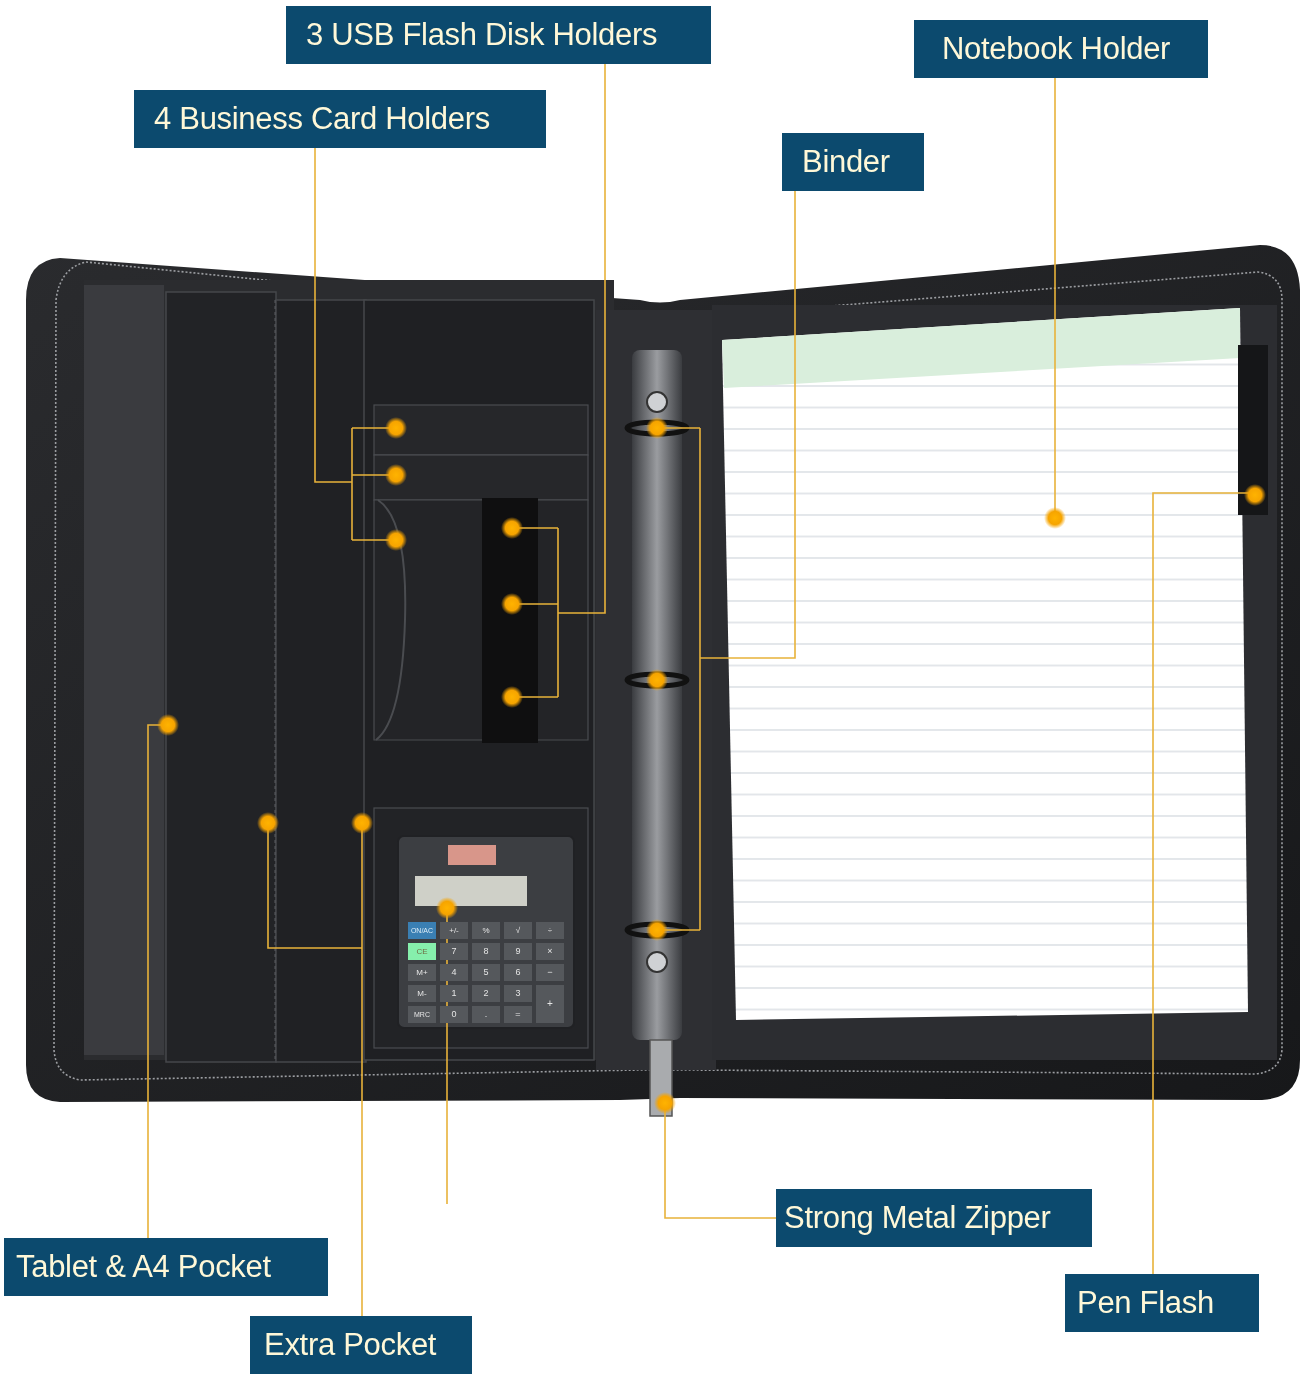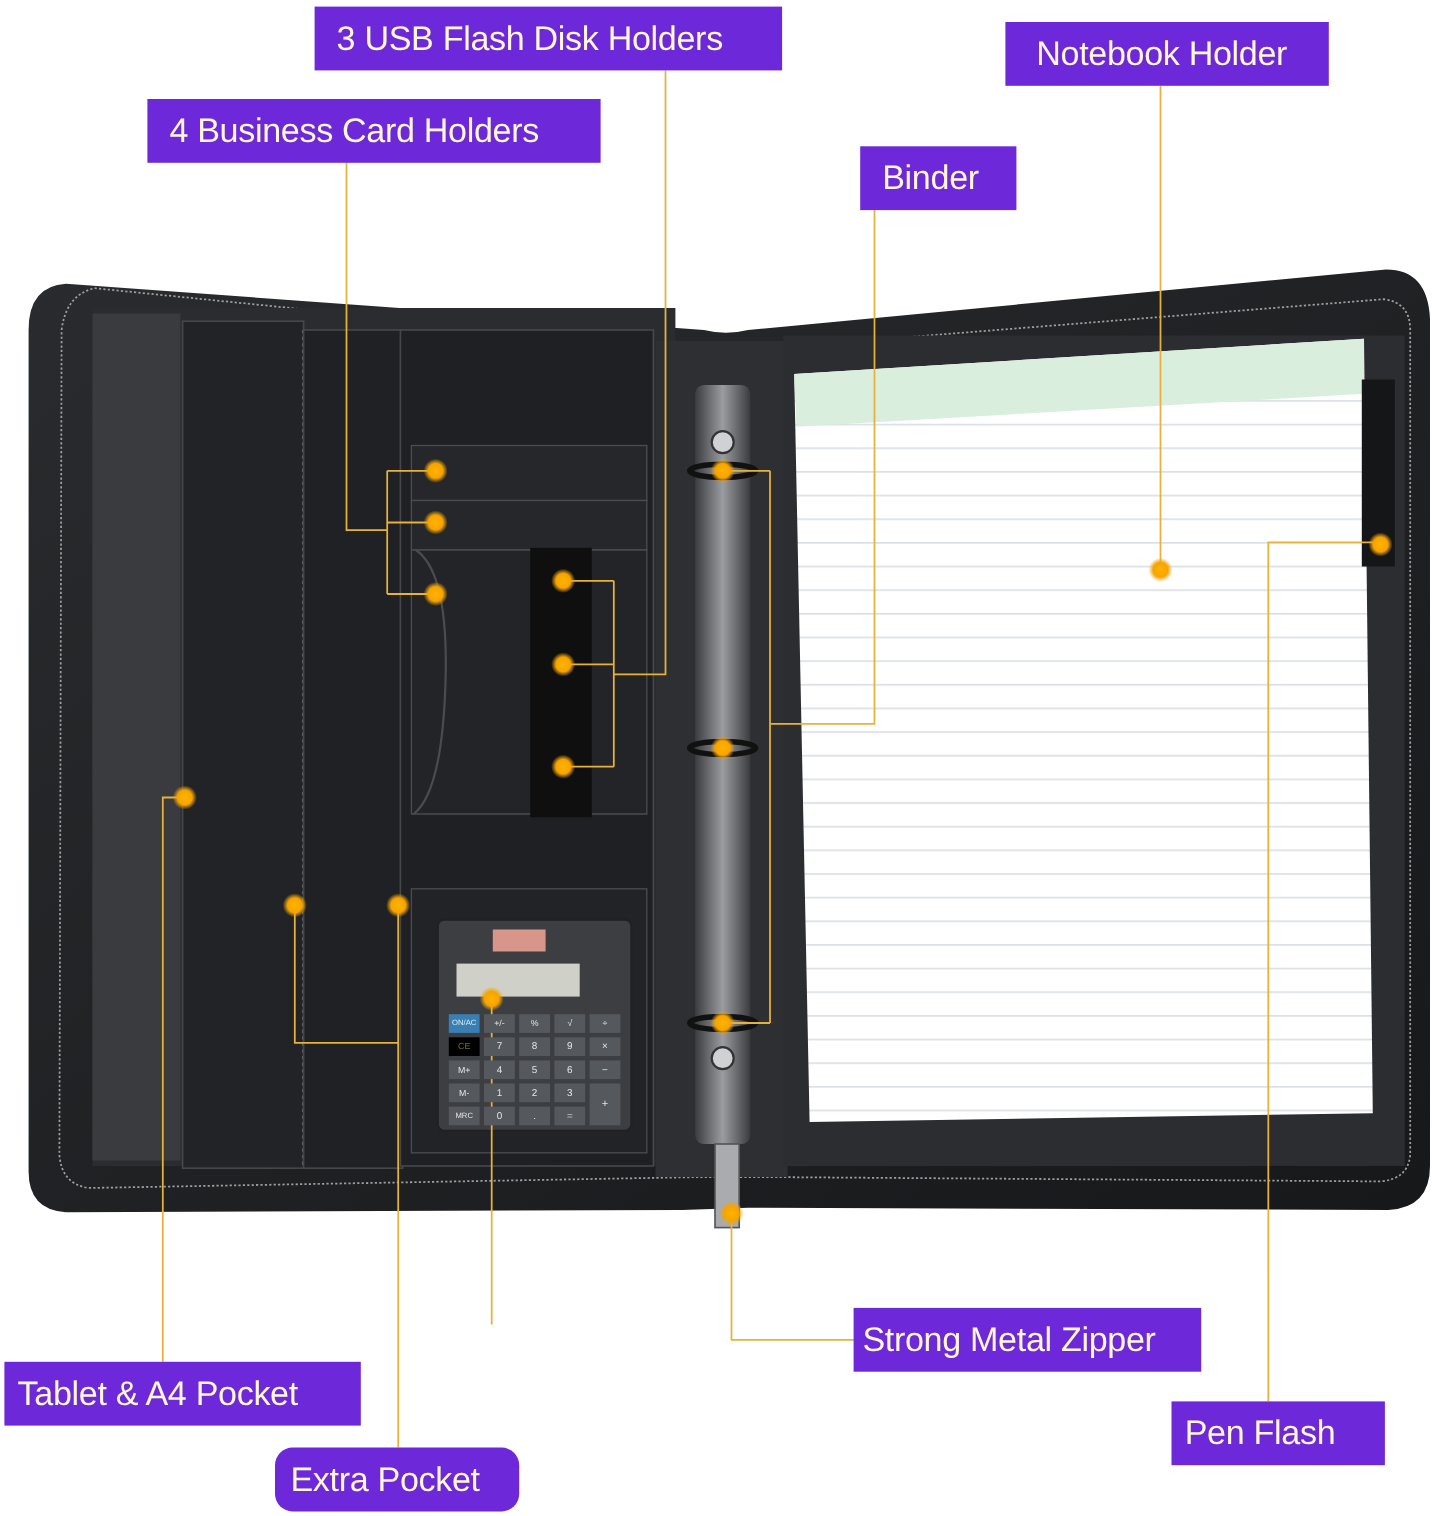--- a/index.html
+++ b/index.html
@@ -1,19 +1,19 @@
 <!DOCTYPE html>
 <html><head>
 <meta charset="utf-8">
 <style>
   html,body{margin:0;padding:0;background:#ffffff;}
   body{width:1308px;height:1378px;position:relative;overflow:hidden;font-family:"Liberation Sans",sans-serif;}
   .stage{position:absolute;left:0;top:0;width:1308px;height:1378px;}
   svg.art{position:absolute;left:0;top:0;}
-  .label{position:absolute;background:#6d28d9;color:#FFF8D8;font-family:"Liberation Sans",sans-serif;font-size:31px;line-height:58px;height:58px;padding:0 20px;white-space:nowrap;box-sizing:border-box;letter-spacing:-0.3px;}
+  .label{position:absolute;background:#0c4a6e;color:#FFF8D8;font-family:"Liberation Sans",sans-serif;font-size:31px;line-height:58px;height:58px;padding:0 20px;white-space:nowrap;box-sizing:border-box;letter-spacing:-0.3px;}
 </style>
 </head>
 <body>
 
 <div class="stage">
 
   <svg class="art" width="1308" height="1378" viewBox="0 0 1308 1378">
     <defs>
       <linearGradient id="leather" x1="0" y1="0" x2="1" y2="1">
         <stop offset="0" stop-color="#2a2b2e"></stop>
@@ -127,21 +127,21 @@
     </g>
   </svg>
 
   <div style="position:absolute;left:408px;top:922px;width:160px;height:104px;">
     <div style="display:grid;grid-template-columns:repeat(5,28px);grid-template-rows:repeat(5,17px);gap:4px 4px;">
       <span style="background:#3a7fb3;color:#dfeef8;font-size:7px;text-align:center;line-height:17px;">ON/AC</span>
       <span style="background:#55585c;color:#e5e5e5;font-size:8px;text-align:center;line-height:17px;">+/-</span>
       <span style="background:#55585c;color:#e5e5e5;font-size:8px;text-align:center;line-height:17px;">%</span>
       <span style="background:#55585c;color:#e5e5e5;font-size:8px;text-align:center;line-height:17px;">√</span>
       <span style="background:#55585c;color:#e5e5e5;font-size:8px;text-align:center;line-height:17px;">÷</span>
-      <span style="background:#000000;color:#6e6e44;font-size:8px;text-align:center;line-height:17px;">CE</span>
+      <span style="background:#86efac;color:#6e6e44;font-size:8px;text-align:center;line-height:17px;">CE</span>
       <span style="background:#55585c;color:#e5e5e5;font-size:9px;text-align:center;line-height:17px;">7</span>
       <span style="background:#55585c;color:#e5e5e5;font-size:9px;text-align:center;line-height:17px;">8</span>
       <span style="background:#55585c;color:#e5e5e5;font-size:9px;text-align:center;line-height:17px;">9</span>
       <span style="background:#55585c;color:#e5e5e5;font-size:9px;text-align:center;line-height:17px;">×</span>
       <span style="background:#55585c;color:#e5e5e5;font-size:8px;text-align:center;line-height:17px;">M+</span>
       <span style="background:#55585c;color:#e5e5e5;font-size:9px;text-align:center;line-height:17px;">4</span>
       <span style="background:#55585c;color:#e5e5e5;font-size:9px;text-align:center;line-height:17px;">5</span>
       <span style="background:#55585c;color:#e5e5e5;font-size:9px;text-align:center;line-height:17px;">6</span>
       <span style="background:#55585c;color:#e5e5e5;font-size:9px;text-align:center;line-height:17px;">−</span>
       <span style="background:#55585c;color:#e5e5e5;font-size:8px;text-align:center;line-height:17px;">M-</span>
@@ -154,17 +154,17 @@
       <span style="background:#55585c;color:#e5e5e5;font-size:9px;text-align:center;line-height:17px;">.</span>
       <span style="background:#55585c;color:#e5e5e5;font-size:9px;text-align:center;line-height:17px;">=</span>
     </div>
   </div>
 
   <div class="label" style="left:286px;top:6px;width:425px;">3 USB Flash Disk Holders</div>
   <div class="label" style="left:118px;top:90px;width:412px;margin-left:16px;">4 Business Card Holders</div>
   <div class="label" style="left:914px;top:20px;width:294px;padding-left:28px;">Notebook Holder</div>
   <div class="label" style="left:782px;top:133px;width:142px;">Binder</div>
   <div class="label" style="left:4px;top:1238px;width:324px;padding-left:12px;">Tablet &amp; A4 Pocket</div>
-  <div class="label" style="left:250px;top:1316px;width:222px;padding-left:14px;border-radius:16px;">Extra Pocket</div>
+  <div class="label" style="left:250px;top:1316px;width:222px;padding-left:14px;">Extra Pocket</div>
   <div class="label" style="left:776px;top:1189px;width:316px;padding-left:8px;">Strong Metal Zipper</div>
   <div class="label" style="left:1065px;top:1274px;width:194px;padding-left:12px;">Pen Flash</div>
 
 </div>
 
 </body></html>

